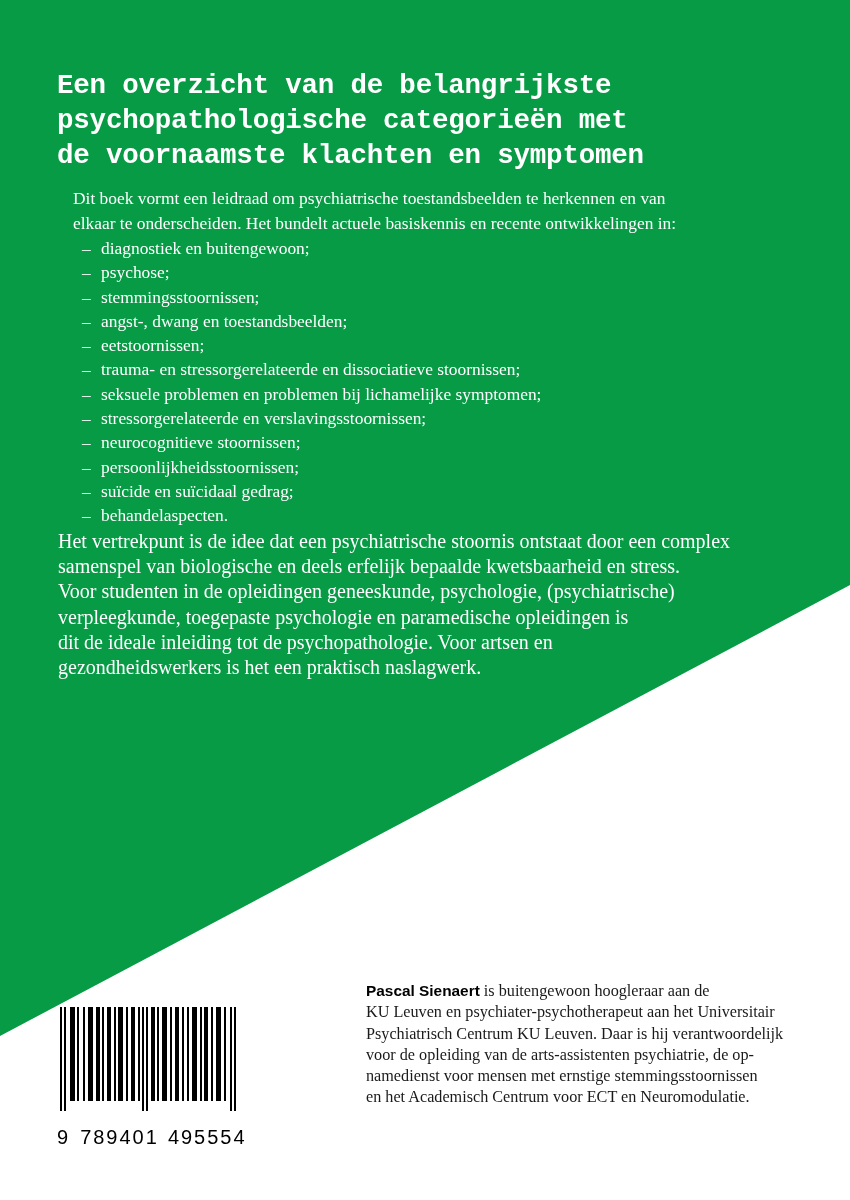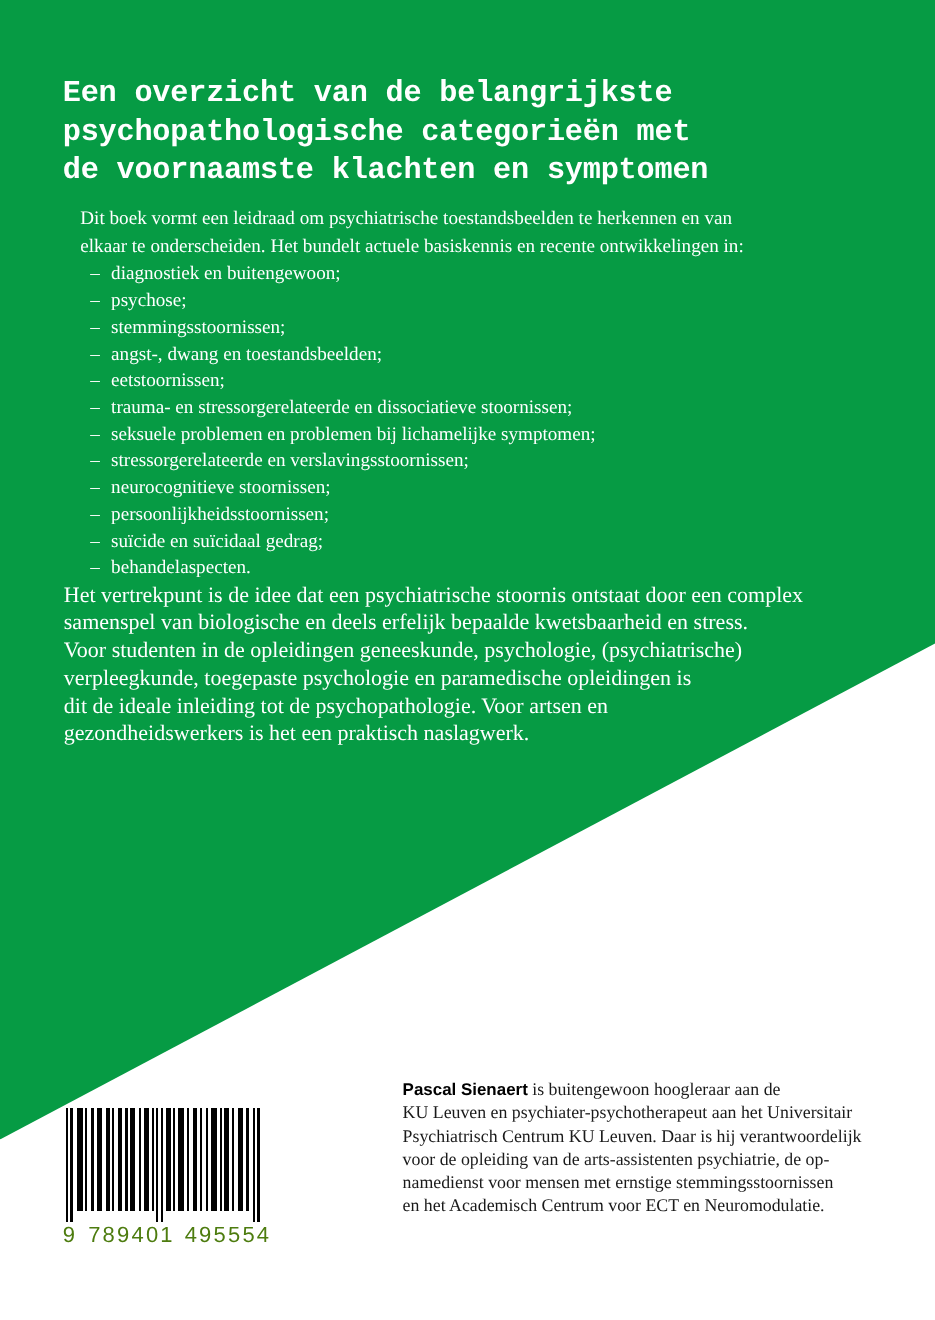--- a/index.html
+++ b/index.html
@@ -98,24 +98,24 @@
     top: 1007px;
     width: 185px;
   }
   #barcode-bars {
     display: block;
     width: 185px;
     height: 104px;
   }
   #barcode-digits {
     display: block;
-    margin-top: 1px;
+    margin-top: 15px;
     font-family: "Liberation Sans", "DejaVu Sans", sans-serif;
     font-size: 20px;
-    color: #4d7c0f;
+    color: #000000;
     letter-spacing: 2px;
     white-space: nowrap;
   }
   #barcode-digits .bc-lead { margin-right: 10px; }
   #barcode-digits .bc-mid  { margin-right: 9px; }
 
   
   #author-bio {
     position: absolute;
     left: 347px;

